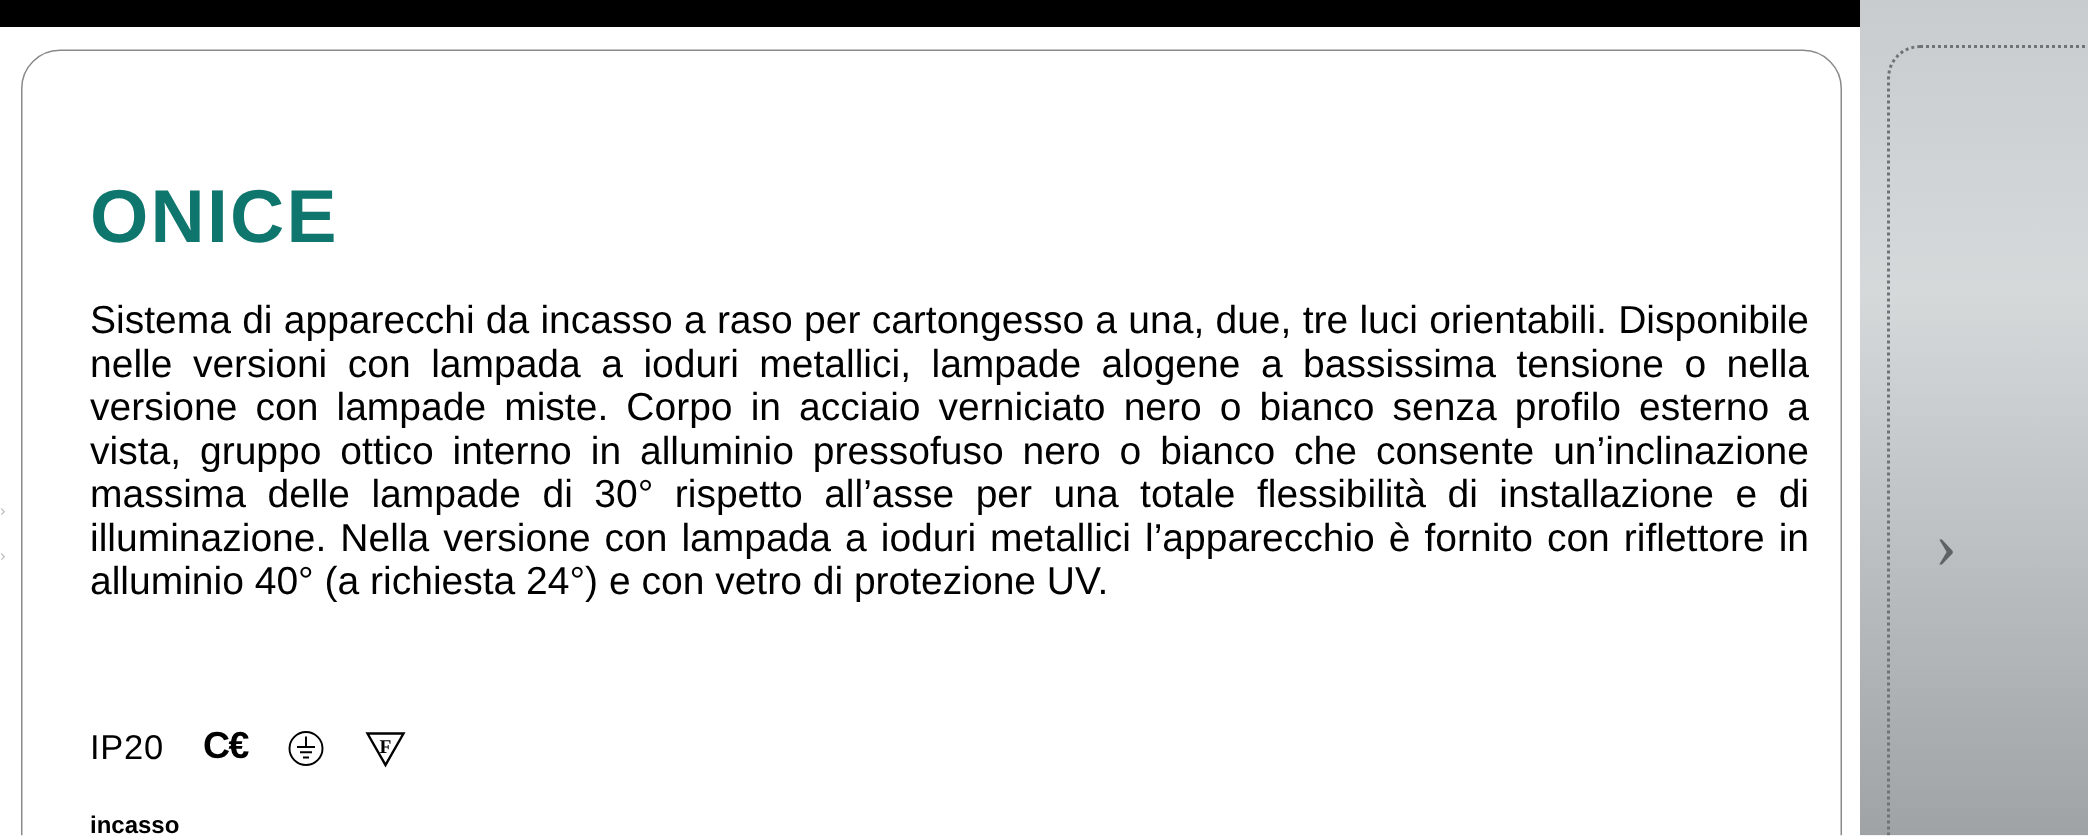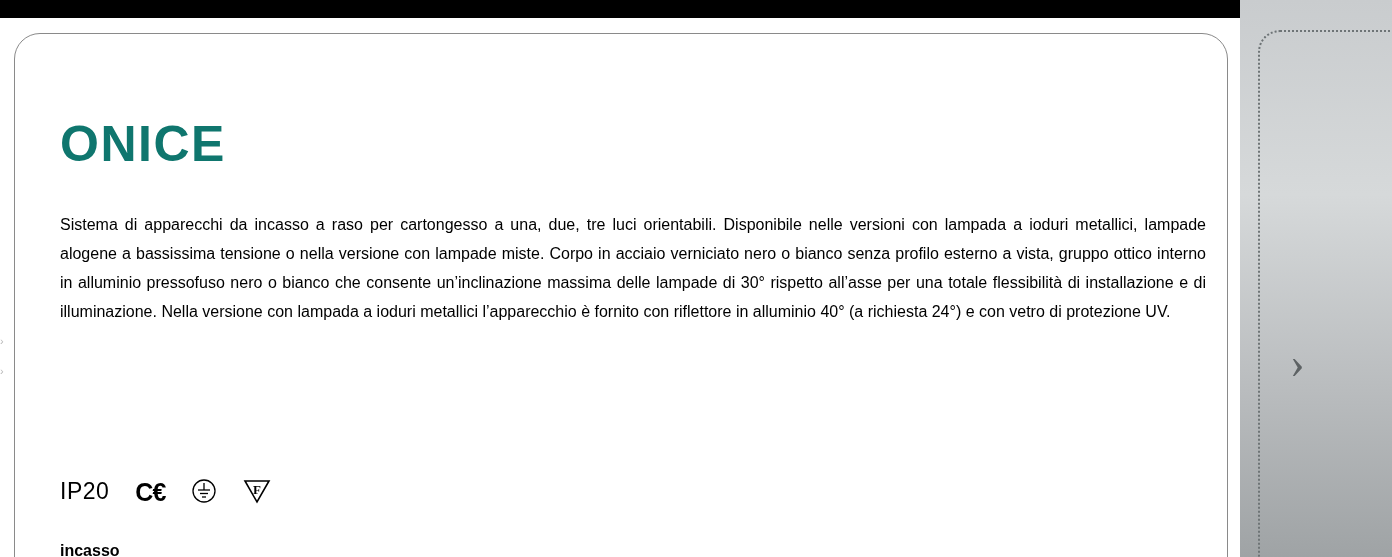--- a/index.html
+++ b/index.html
@@ -48,36 +48,36 @@
     font-weight: bold;
     letter-spacing: 1.5px;
     color: #0f766e;
     line-height: 1;
   }
 
   
   #doc-body {
     position: absolute;
     left: 45px;
-    top: 176px;
+    top: 165px;
     width: 1146px;
-    font-size: 16px;
+    font-size: 26px;
     line-height: 29px;
     color: #000000;
     text-align: justify;
     text-justify: inter-word;
   }
 
   
   #symbol-row {
     position: absolute;
     left: 45px;
     top: 444px;
     display: flex;
-    align-items: flex-start;
+    align-items: flex-end;
     gap: 26px;
     height: 34px;
   }
   .sym-text {
     font-size: 23px;
     color: #000000;
     letter-spacing: 0.5px;
   }
   .sym-ce {
     font-size: 25px;

